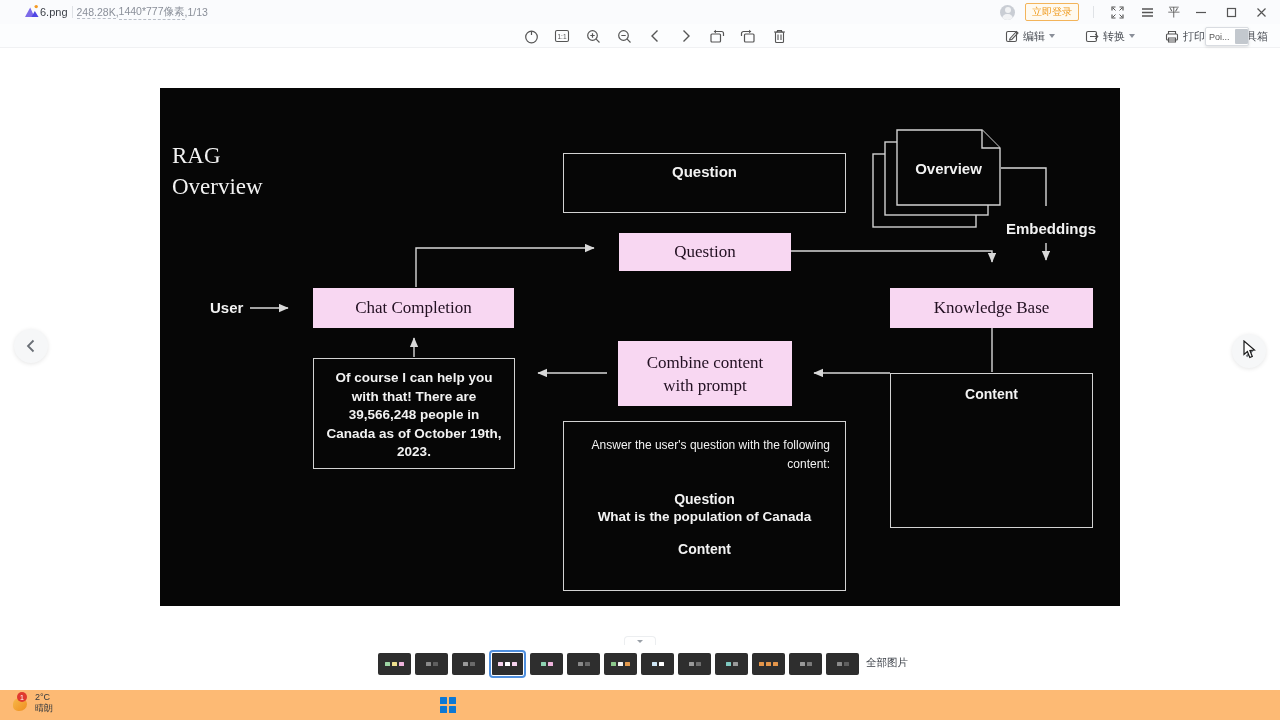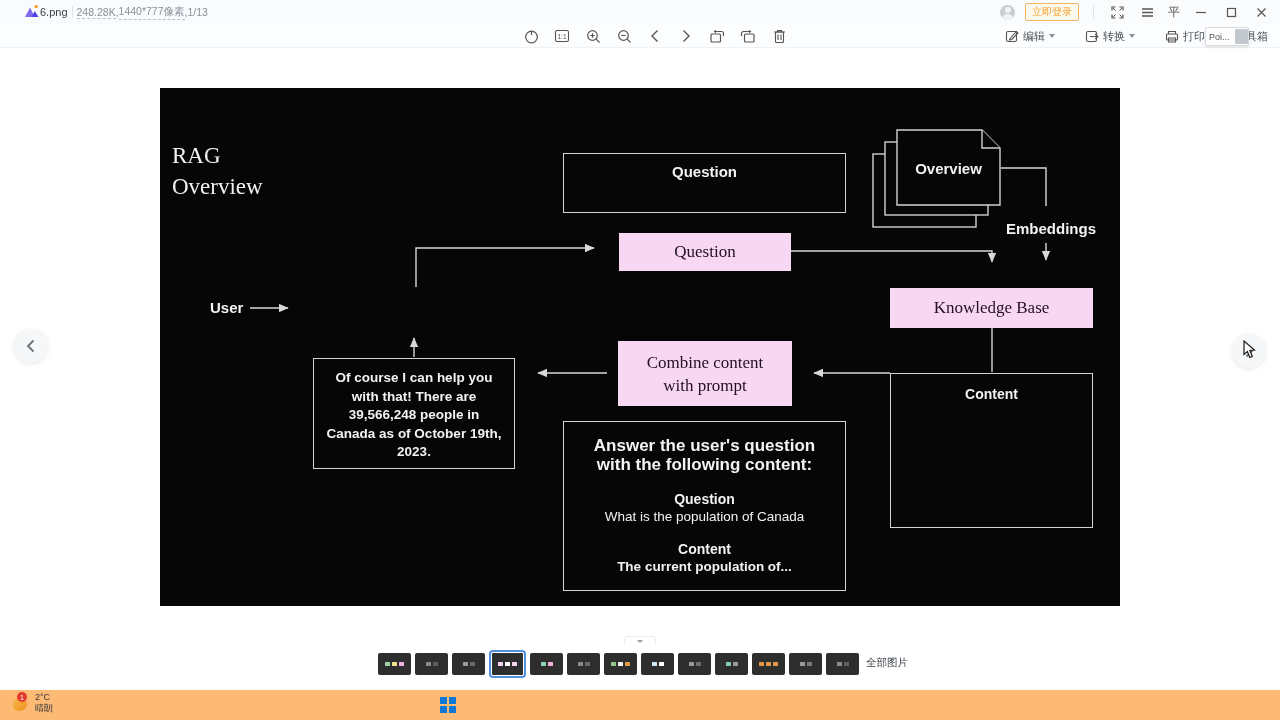--- a/index.html
+++ b/index.html
@@ -267,34 +267,34 @@
     </div>
 
     <div class="dlabel" style="left:737px; top:72px; width:103px; text-align:center; font-size:15px; font-weight:600;">Overview</div>
 
     <div class="dlabel" style="left:831px; top:132px; width:120px; text-align:center; font-size:15px; font-weight:600;">Embeddings</div>
 
     <div class="pinkbox" style="left:459px; top:145px; width:172px; height:38px;">Question</div>
 
     <div class="dlabel" style="left:50px; top:211px; width:40px; font-size:15px; font-weight:600;">User</div>
 
+    <div class="pinkbox" style="left:153px; top:200px; width:201px; height:40px;">Chat Completion</div>
 
     <div class="pinkbox" style="left:730px; top:200px; width:203px; height:40px;">Knowledge Base</div>
 
     <div class="pinkbox" style="left:458px; top:253px; width:174px; height:65px; line-height:23px; padding:0 20px;">Combine content with prompt</div>
 
     <div class="dbox" style="left:153px; top:270px; width:202px; height:111px; padding:10px 12px;
          font-size:13.5px; font-weight:600; line-height:18.5px;">Of course I can help you with that! There are 39,566,248 people in Canada as of October 19th, 2023.</div>
 
     <div class="dbox" style="left:403px; top:333px; width:283px; height:170px; padding:14px 15px;">
-      <div style="font-size:17px; font-weight:700; line-height:19px;">Answer the user's question with the following content:</div>
+      <div style="font-size:12px; font-weight:400; line-height:19px;text-align:right;">Answer the user's question with the following content:</div>
       <div class="bold" style="font-size:14px; margin-top:17px;">Question</div>
-      <div style="font-size:13.5px; font-weight:400; margin-top:2px;">What is the population of Canada</div>
+      <div style="font-size:13.5px; font-weight:700; margin-top:2px;">What is the population of Canada</div>
       <div class="bold" style="font-size:14px; margin-top:17px;">Content</div>
-      <div style="font-size:13.5px; font-weight:600; margin-top:2px;">The current population of...</div>
     </div>
 
     <div class="dbox" style="left:730px; top:285px; width:203px; height:155px; padding:12px 9px;">
       <div class="bold" style="font-size:14px;">Content</div>
     </div>
   </div>
 
   <div class="nav-circle" style="left:14px; top:281px;">
     <svg width="12" height="14" viewBox="0 0 12 14" stroke="#6a6f76" stroke-width="1.8" fill="none">
       <path d="M8.5,1.5 L3,7 L8.5,12.5"></path>

